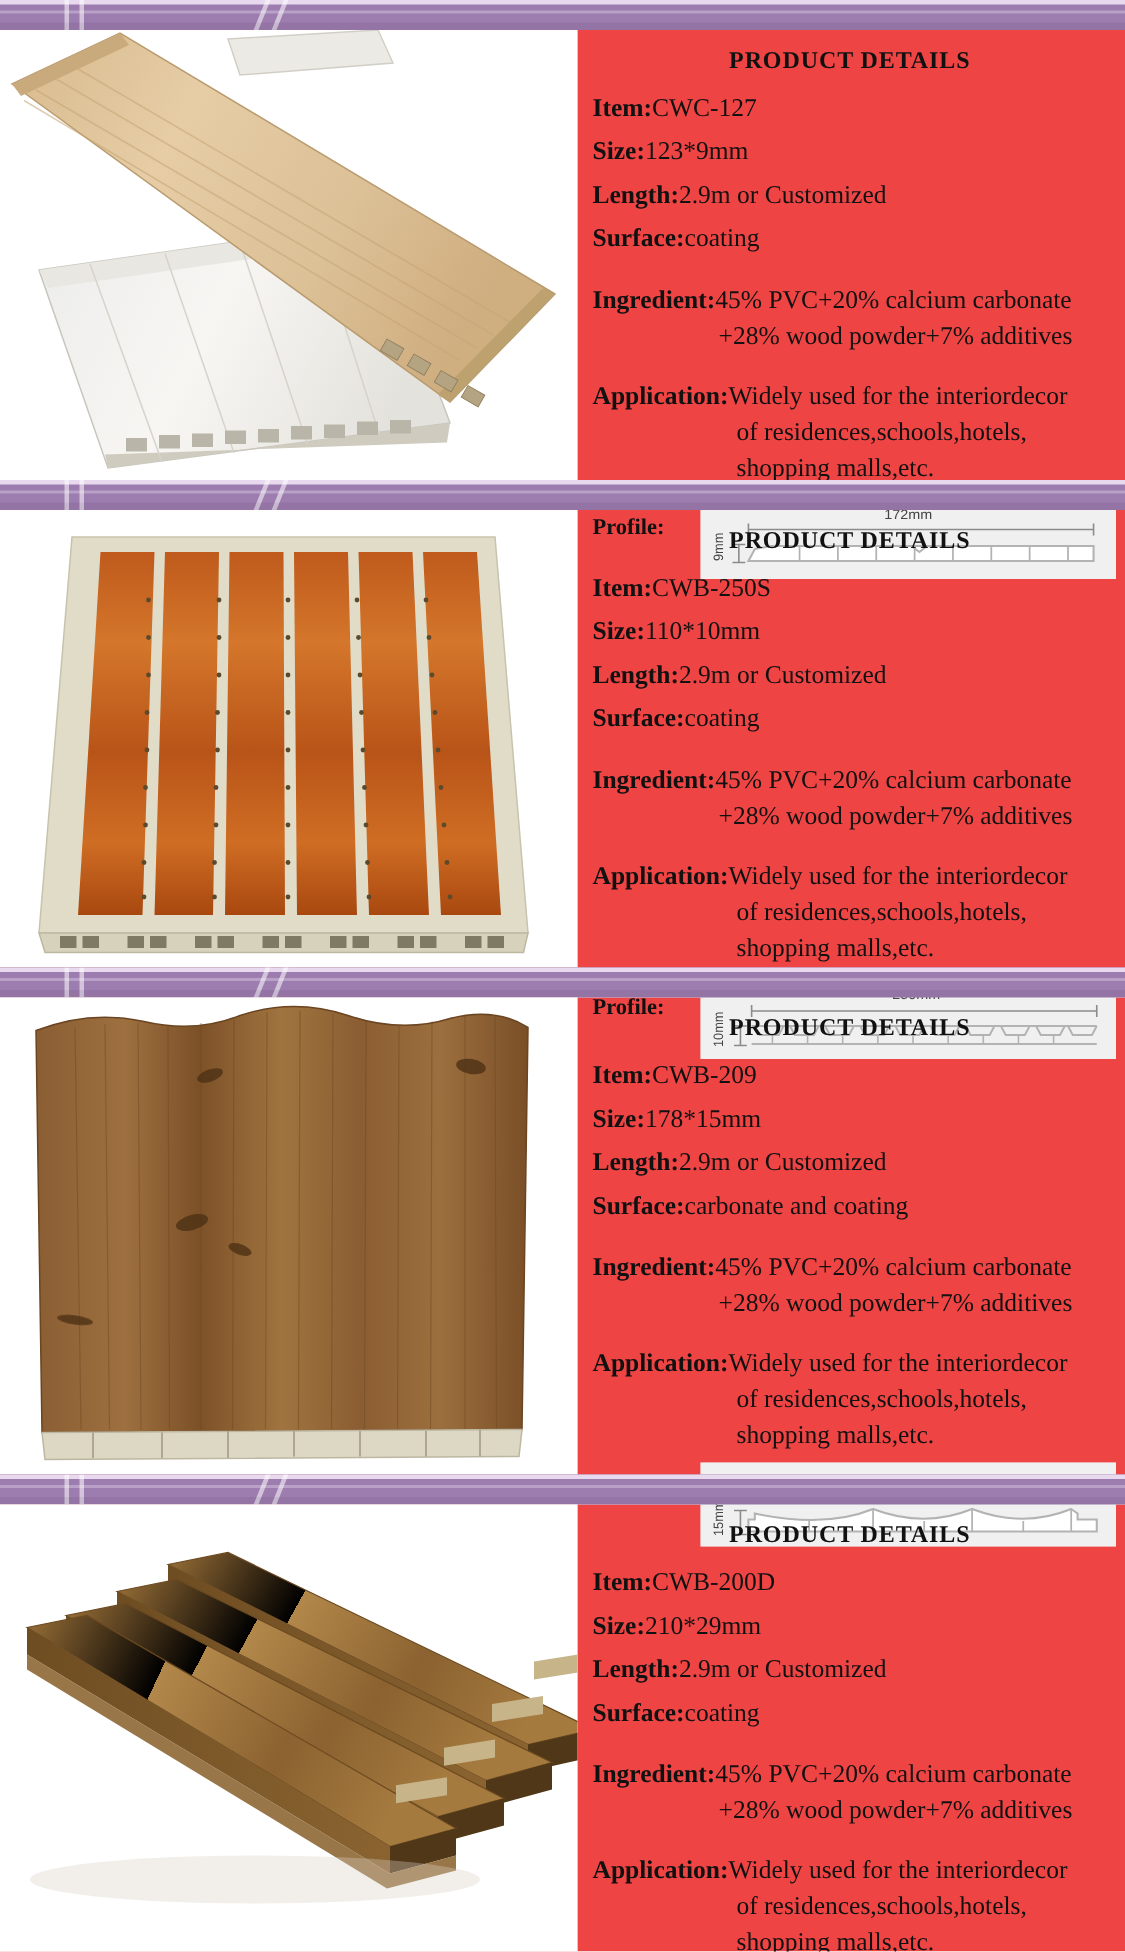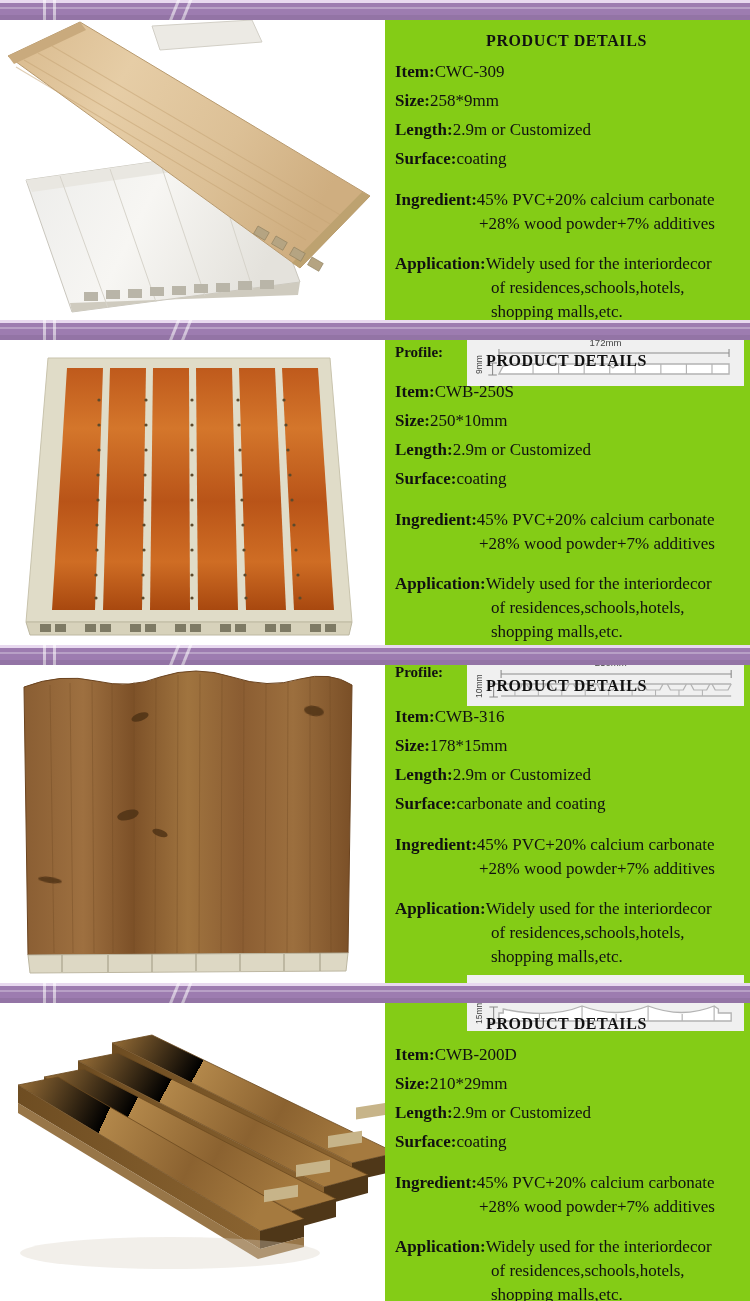--- a/index.html
+++ b/index.html
@@ -18,21 +18,21 @@
   .bar .midline{ position:absolute; left:0; top:7px; width:100%; height:2px;
         background:rgba(255,255,255,.28); }
   .bar .vstripe{ position:absolute; top:0; width:3px; height:100%;
         background:rgba(255,255,255,.55); }
   .bar .dstripe{ position:absolute; top:-8px; width:3px; height:42px;
         background:rgba(255,255,255,.55); transform:rotate(22deg); }
   .bar .shade{ position:absolute; left:0; bottom:0; width:100%; height:5px;
         background:rgba(0,0,0,.06); }
 
   
-  .section{ display:flex; width:750px; background:#84cc16; }
+  .section{ display:flex; width:750px; background:#ef4444; }
   .photo{ width:385px; position:relative; background:#fff; flex:none; }
   .info { width:365px; position:relative; padding:0 6px 0 4px; }
 
   .sec-title{
     text-align:center; font-weight:bold; letter-spacing:.6px;
     font-size:16px; padding-top:12px; padding-bottom:10px;
   }
   .rows{ padding-left:6px; }
   .row{ display:flex; font-size:17px; line-height:1.42; margin-bottom:5px;align-items:center; }
   .row .lbl{ font-weight:bold; white-space:nowrap; }
@@ -119,25 +119,25 @@
         <rect x="312" y="237" width="13" height="9" transform="rotate(30 312 237)"></rect>
       </g>
     </svg>
   </div>
 
   <div class="info">
     <div class="sec-title">PRODUCT DETAILS</div>
     <div class="rows">
       <div class="row">
         <span class="lbl">Item:</span>
-        <span class="val">CWC-309</span>
+        <span class="val">CWC-127</span>
       </div>
       <div class="row">
         <span class="lbl">Size:</span>
-        <span class="val">258*9mm</span>
+        <span class="val">123*9mm</span>
       </div>
       <div class="row">
         <span class="lbl">Length:</span>
         <span class="val">2.9m or Customized</span>
       </div>
       <div class="row">
         <span class="lbl">Surface:</span>
         <span class="val">coating</span>
       </div>
       <div class="row multi">
@@ -292,21 +292,21 @@
 
   <div class="info">
     <div class="sec-title">PRODUCT DETAILS</div>
     <div class="rows">
       <div class="row">
         <span class="lbl">Item:</span>
         <span class="val">CWB-250S</span>
       </div>
       <div class="row">
         <span class="lbl">Size:</span>
-        <span class="val">250*10mm</span>
+        <span class="val">110*10mm</span>
       </div>
       <div class="row">
         <span class="lbl">Length:</span>
         <span class="val">2.9m or Customized</span>
       </div>
       <div class="row">
         <span class="lbl">Surface:</span>
         <span class="val">coating</span>
       </div>
       <div class="row multi">
@@ -423,21 +423,21 @@
         <line x1="320" y1="288" x2="320" y2="306"></line>
       </g>
     </svg>
   </div>
 
   <div class="info">
     <div class="sec-title">PRODUCT DETAILS</div>
     <div class="rows">
       <div class="row">
         <span class="lbl">Item:</span>
-        <span class="val">CWB-316</span>
+        <span class="val">CWB-209</span>
       </div>
       <div class="row">
         <span class="lbl">Size:</span>
         <span class="val">178*15mm</span>
       </div>
       <div class="row">
         <span class="lbl">Length:</span>
         <span class="val">2.9m or Customized</span>
       </div>
       <div class="row">

